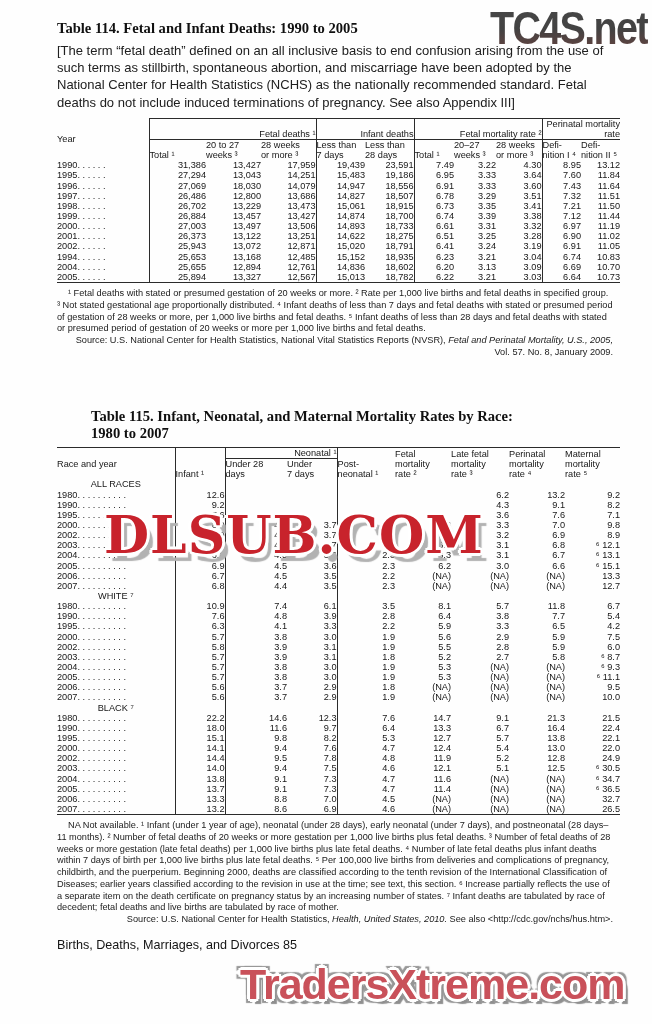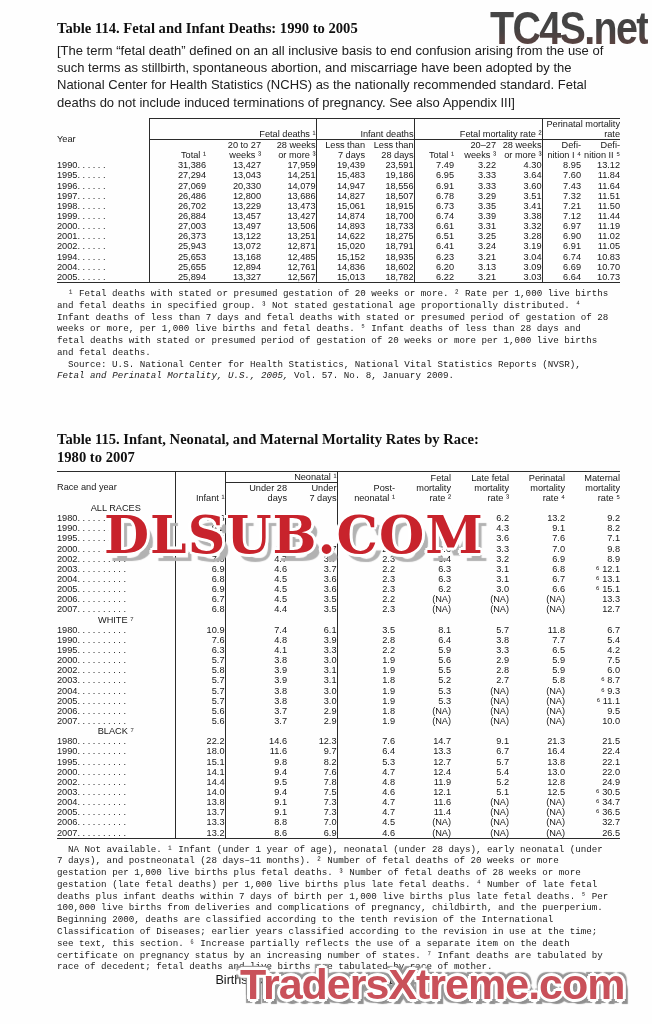--- a/index.html
+++ b/index.html
@@ -4,43 +4,43 @@
 <style>
   html,body{margin:0;padding:0;background:#e8e8e8;}
   .page{position:relative;width:652px;height:1024px;background:#fefefe;overflow:hidden;
         font-family:"Liberation Sans",sans-serif;color:#1b1b1b;}
   .content{position:absolute;left:57px;top:0;width:563px;}
 
   
   h1.tbl-title{font-family:"Liberation Serif",serif;font-weight:bold;font-size:14.6px;
                margin:0 0 4px 0;line-height:1.22;white-space:pre-line;color:#101010;}
   .t114-block h1.tbl-title{margin-top:20px;}
-  .t115-block h1.tbl-title{margin-top:49px;}
+  .t115-block h1.tbl-title{margin-top:49px;margin-left:34px;}
   p.note{font-size:13px;line-height:1.33;margin:0 0 7px 0;color:#202020;}
 
   
   table.stat{border-collapse:collapse;table-layout:fixed;width:563px;font-size:9.2px;color:#161616;}
   table.stat th,table.stat td{font-weight:normal;padding:0;line-height:10.1px;overflow:hidden;}
   .bt{border-top:1px solid #2b2b2b;}
   .bb{border-bottom:1px solid #2b2b2b;}
   .vr{border-right:1px solid #2b2b2b;}
   th.spanner{text-align:right;vertical-align:bottom;padding:2px 2px 1px 2px;}
-  th.colhead{text-align:right;vertical-align:bottom;white-space:pre-line;padding:2px 8px 2px 0;}
+  th.colhead{text-align:left;vertical-align:bottom;white-space:pre-line;padding:2px 8px 2px 0;}
   th.cornerhead{text-align:left;vertical-align:middle;}
   td.num{text-align:right;padding-right:8px;white-space:nowrap;}
   th.yr{text-align:left;padding-left:2px;white-space:nowrap;font-weight:normal;}
   th.sect{text-align:center;font-weight:normal;white-space:nowrap;padding-top:4px;}
   tbody tr td, tbody tr th{height:10.15px;}
 
   
-  p.foot{font-size:9.2px;line-height:1.28;margin:5px 7px 0 0;text-indent:11px;color:#202020;font-family:Liberation Mono, monospace;}
-  p.foot.src{margin-top:0;}
+  p.foot{font-size:9.2px;line-height:1.28;margin:5px 7px 0 0;text-indent:11px;color:#202020;}
+  p.foot.src{margin-top:0;text-align:right;}
 
   
-  .footer-right{font-size:12.6px;text-align:center;padding-right:6px;color:#151515;}
+  .footer-right{font-size:12.6px;text-align:left;margin-top:12px;padding-right:6px;color:#151515;}
   .footer-left{font-size:10.4px;margin-top:3px;color:#151515;}
 
   
   .wm-tc4s{position:absolute;top:0px;right:4px;font-family:"Liberation Sans",sans-serif;
     font-weight:bold;font-size:47px;letter-spacing:-2px;transform:scaleX(.84);transform-origin:100% 0;
     background:linear-gradient(180deg,#484848 0%,#424242 52%,#6b4440 100%);
     -webkit-background-clip:text;background-clip:text;color:transparent;z-index:6;}
   .wm-dlsub{position:absolute;left:104px;top:504px;font-family:"DejaVu Serif",serif;
     font-weight:bold;font-size:52px;letter-spacing:1px;color:#c8232c;z-index:5;white-space:nowrap;
     text-shadow:-2px -2px 0 #fff,2px -2px 0 #fff,-2px 2px 0 #fff,2px 2px 0 #fff,
@@ -130,21 +130,21 @@
               <td class="num vr">19,186</td>
               <td class="num">6.95</td>
               <td class="num">3.33</td>
               <td class="num vr">3.64</td>
               <td class="num">7.60</td>
               <td class="num">11.84</td>
             </tr>
             <tr>
               <th class="yr vr">1996. . . . . .</th>
               <td class="num">27,069</td>
-              <td class="num">20,330</td>
+              <td class="num">18,030</td>
               <td class="num vr">14,079</td>
               <td class="num">14,947</td>
               <td class="num vr">18,556</td>
               <td class="num">6.91</td>
               <td class="num">3.33</td>
               <td class="num vr">3.60</td>
               <td class="num">7.43</td>
               <td class="num">11.64</td>
             </tr>
             <tr>
@@ -675,20 +675,21 @@
               <td class="num bb">4.6</td>
               <td class="num bb">(NA)</td>
               <td class="num bb">(NA)</td>
               <td class="num bb">(NA)</td>
               <td class="num bb">26.5</td>
             </tr>
           </tbody>
       </table>
 
       <p class="foot">NA Not available. ¹ Infant (under 1 year of age), neonatal (under 28 days), early neonatal (under 7 days), and postneonatal (28 days–11 months). ² Number of fetal deaths of 20 weeks or more gestation per 1,000 live births plus fetal deaths. ³ Number of fetal deaths of 28 weeks or more gestation (late fetal deaths) per 1,000 live births plus late fetal deaths. ⁴ Number of late fetal deaths plus infant deaths within 7 days of birth per 1,000 live births plus late fetal deaths. ⁵ Per 100,000 live births from deliveries and complications of pregnancy, childbirth, and the puerperium. Beginning 2000, deaths are classified according to the tenth revision of the International Classification of Diseases; earlier years classified according to the revision in use at the time; see text, this section. ⁶ Increase partially reflects the use of a separate item on the death certificate on pregnancy status by an increasing number of states. ⁷ Infant deaths are tabulated by race of decedent; fetal deaths and live births are tabulated by race of mother.</p>
+      <p class="foot src"><span>Source: U.S. National Center for Health Statistics, </span><i>Health, United States, 2010.</i><span> See also &lt;http://cdc.gov/nchs/hus.htm&gt;.</span></p>
     </div>
 
     <div class="footer-right">Births, Deaths, Marriages, and Divorces  85</div>
   </div>
 
   <div class="wm-dlsub">DLSUB.COM</div>
   <div class="wm-traders">TradersXtreme.com</div>
 </div>
 
 </body></html>

